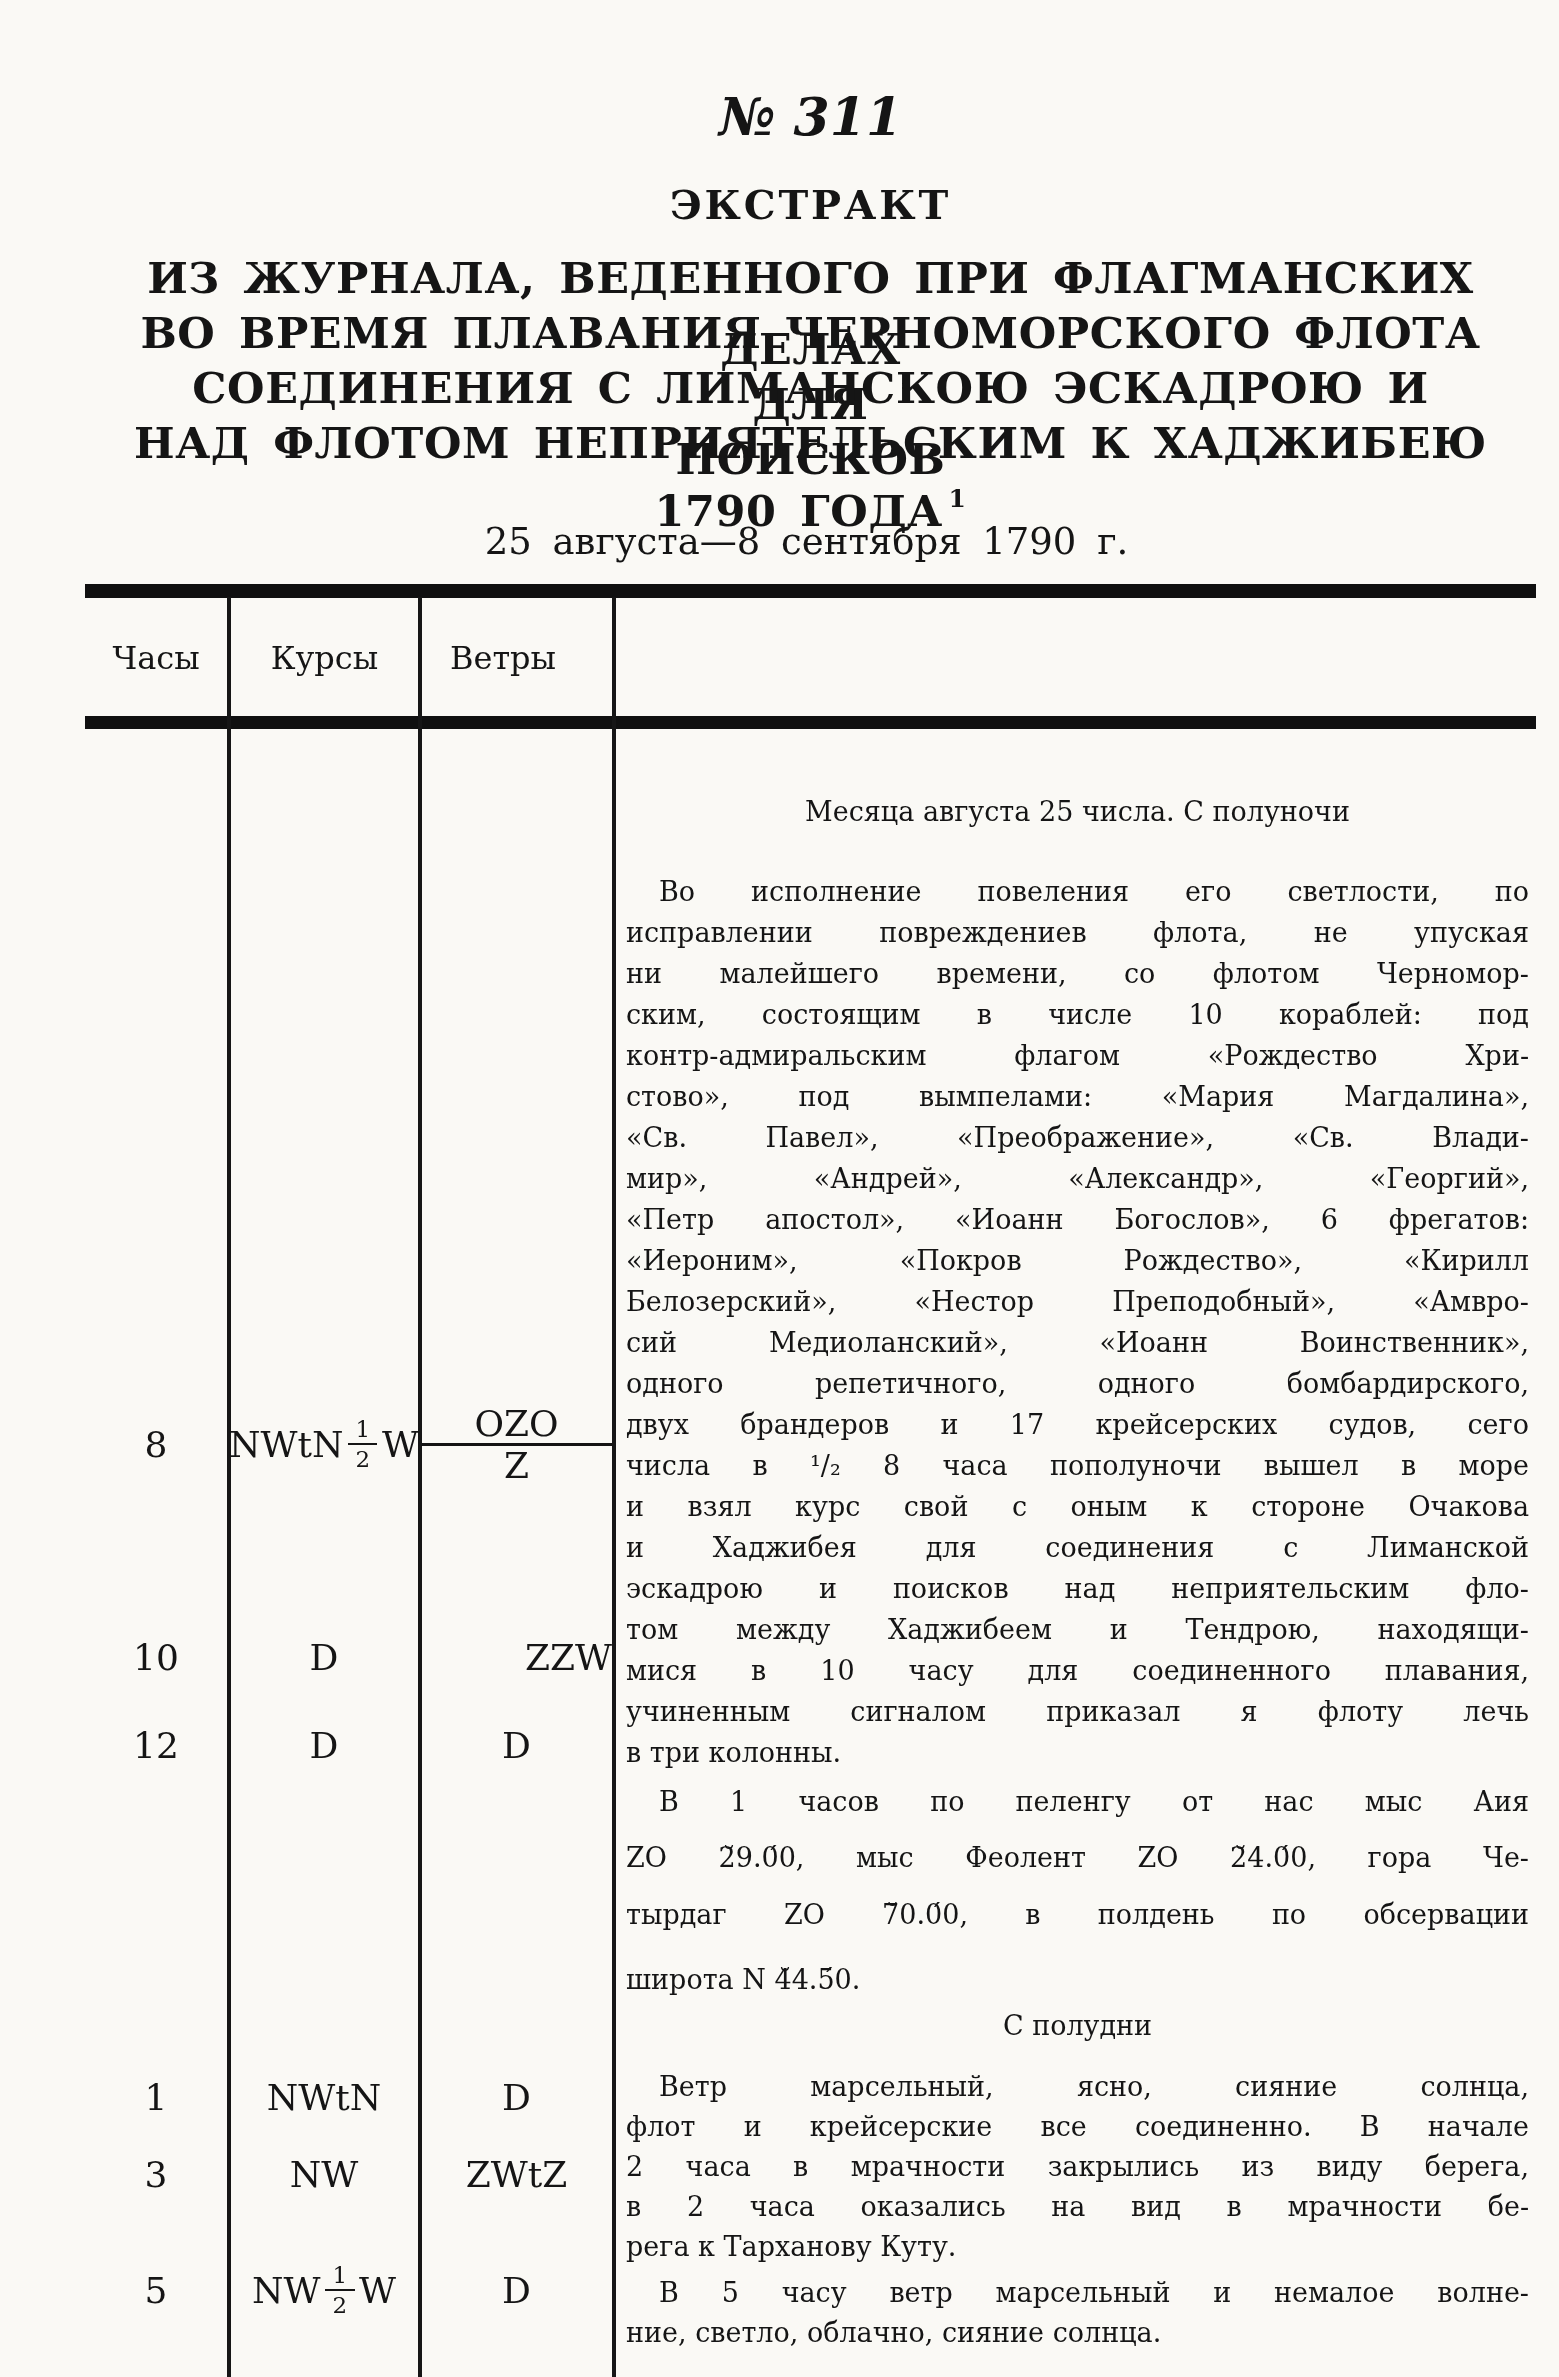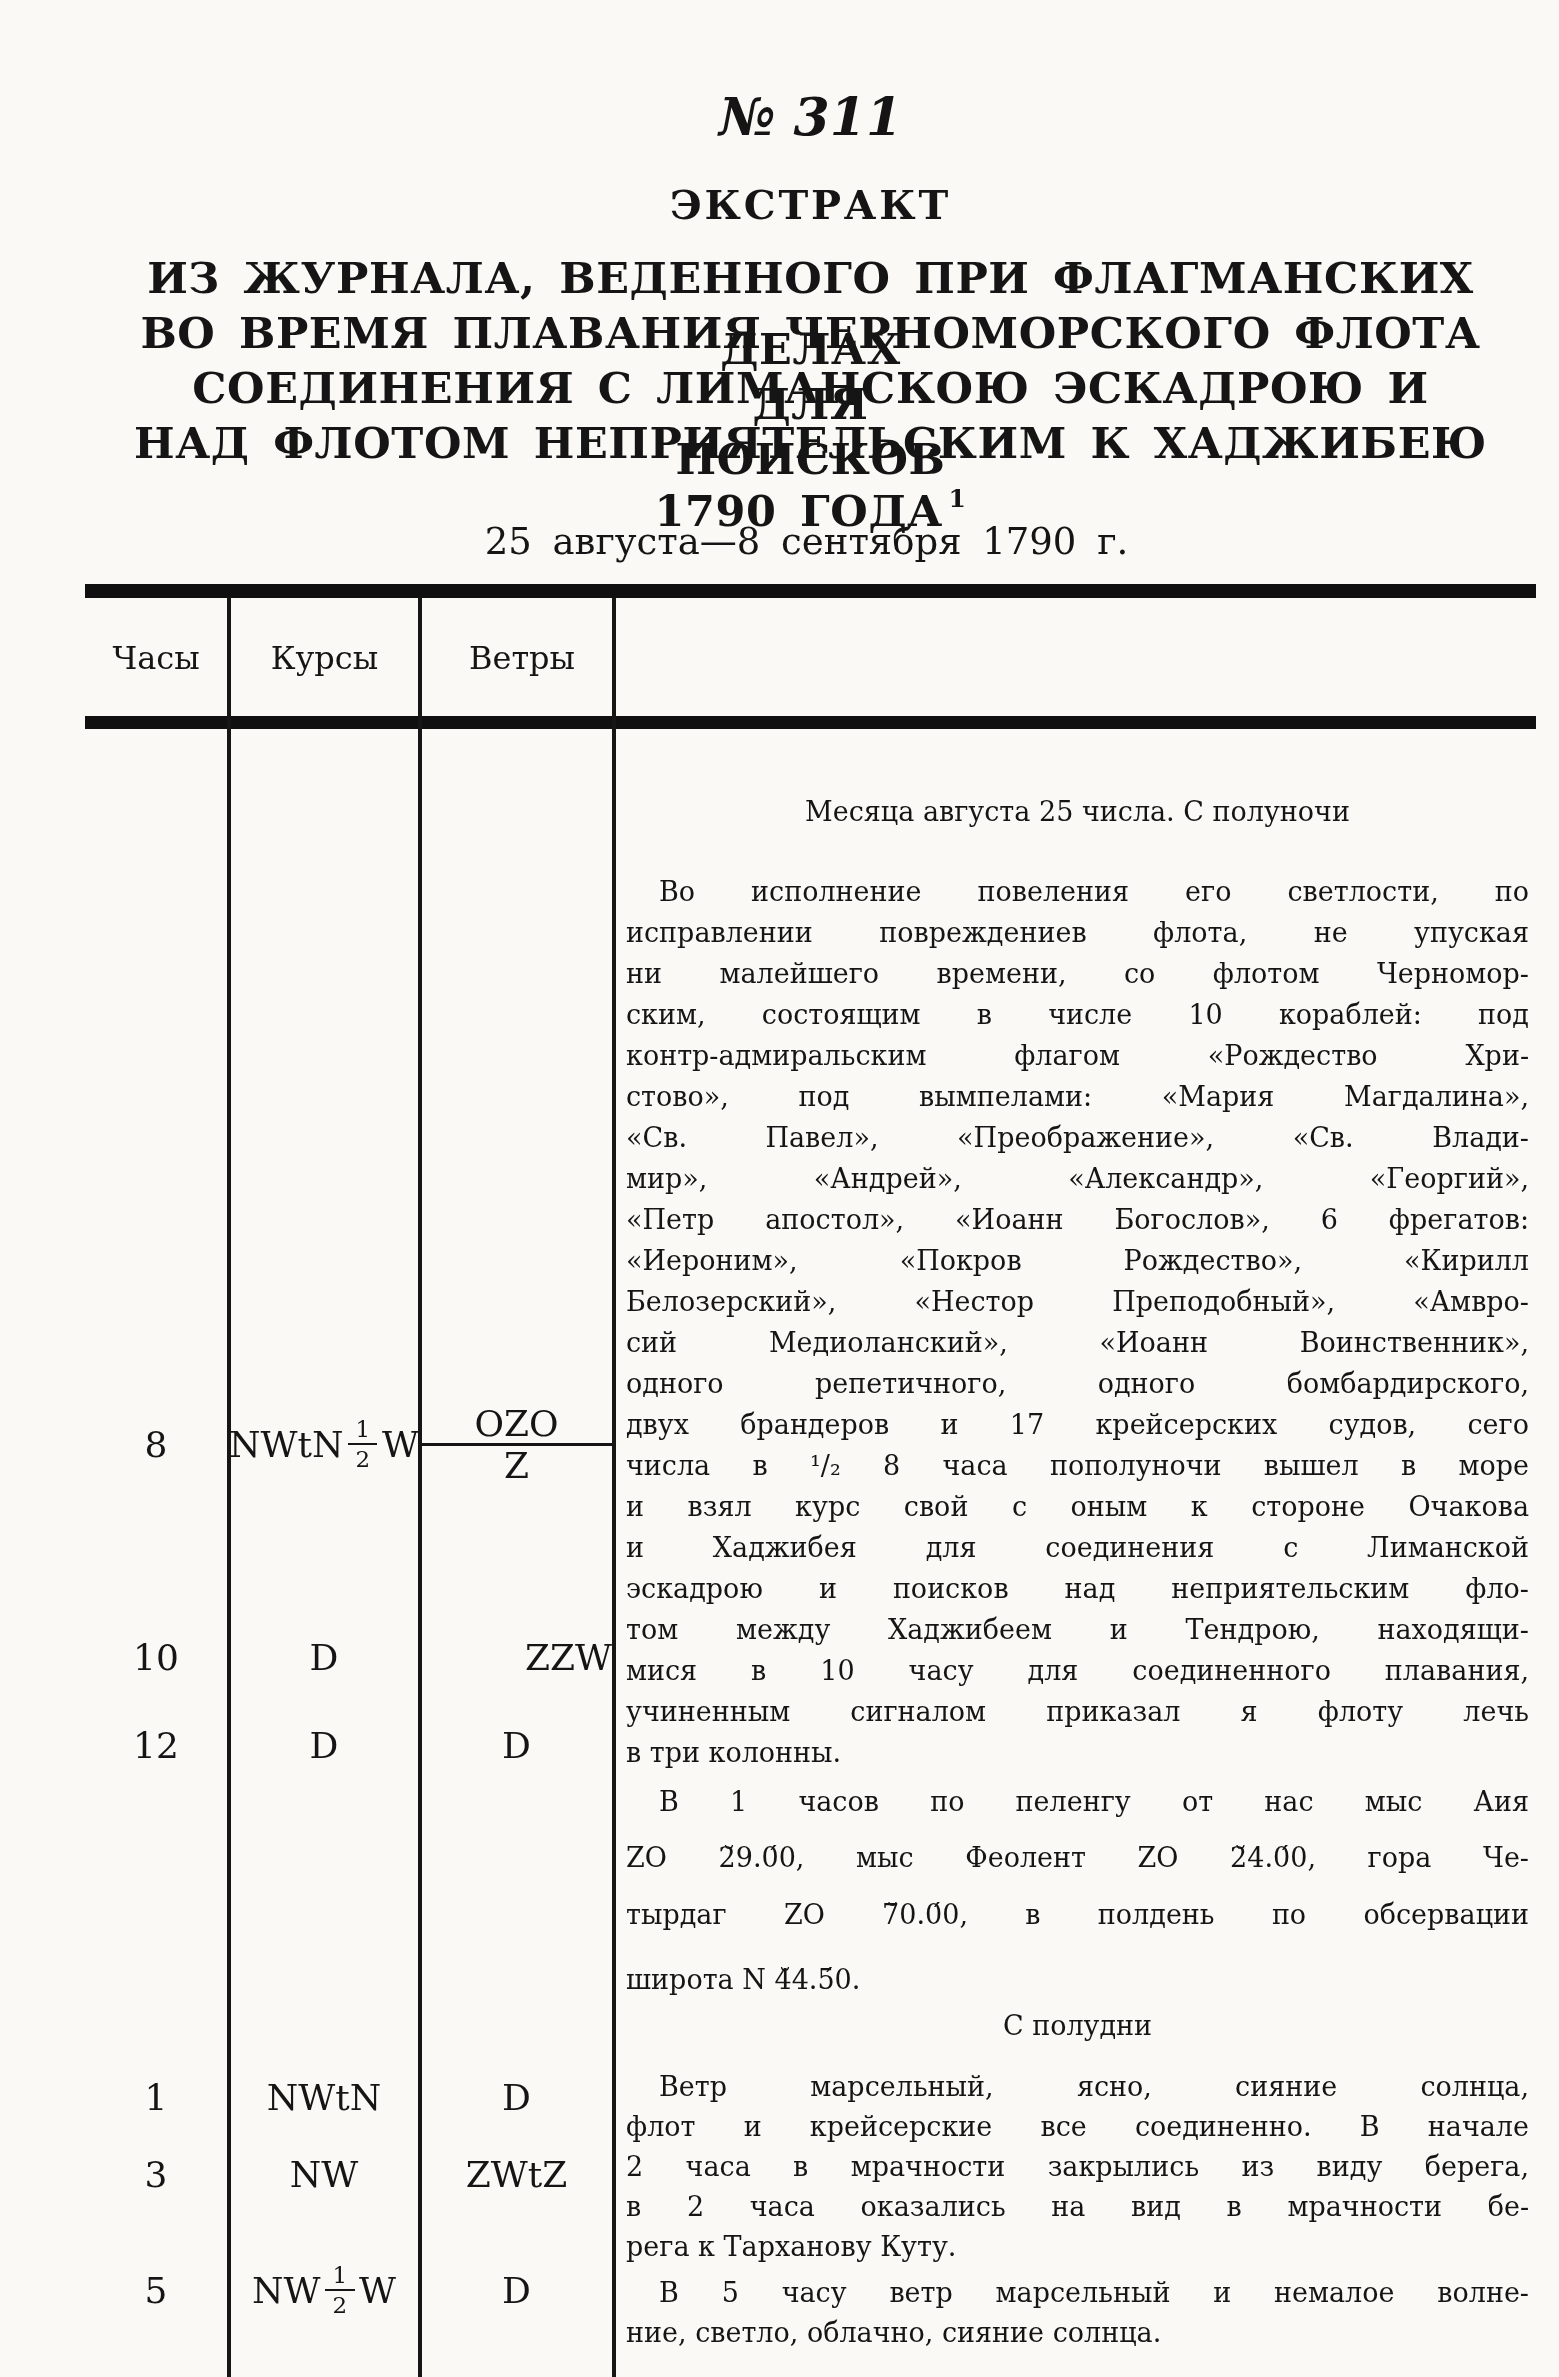--- a/index.html
+++ b/index.html
@@ -38,21 +38,21 @@
   .rule { position: absolute; background: #101010; }
   .vline { position: absolute; width: 4px; background: #161616; }
 
   
   .col-head {
     position: absolute; top: 638px; height: 40px; line-height: 40px;
     font-size: 32px; text-align: center;
   }
   .col-head.hours   { left: 85px; width: 142px; }
   .col-head.courses { left: 231px; width: 187px; }
-  .col-head.winds   { left: 441px; width: 162px; }
+  .col-head.winds   { left: 422px; width: 162px; }
 
   
   .cell {
     position: absolute; height: 41px; line-height: 41px;
     font-size: 36px; text-align: center;
   }
   .hour-cell   { left: 85px; width: 142px; }
   .course-cell { left: 230px; width: 188px; display: flex; align-items: center; justify-content: center; gap: 4.5px; }
   .wind-cell   { left: 421px; width: 191px; }
 

